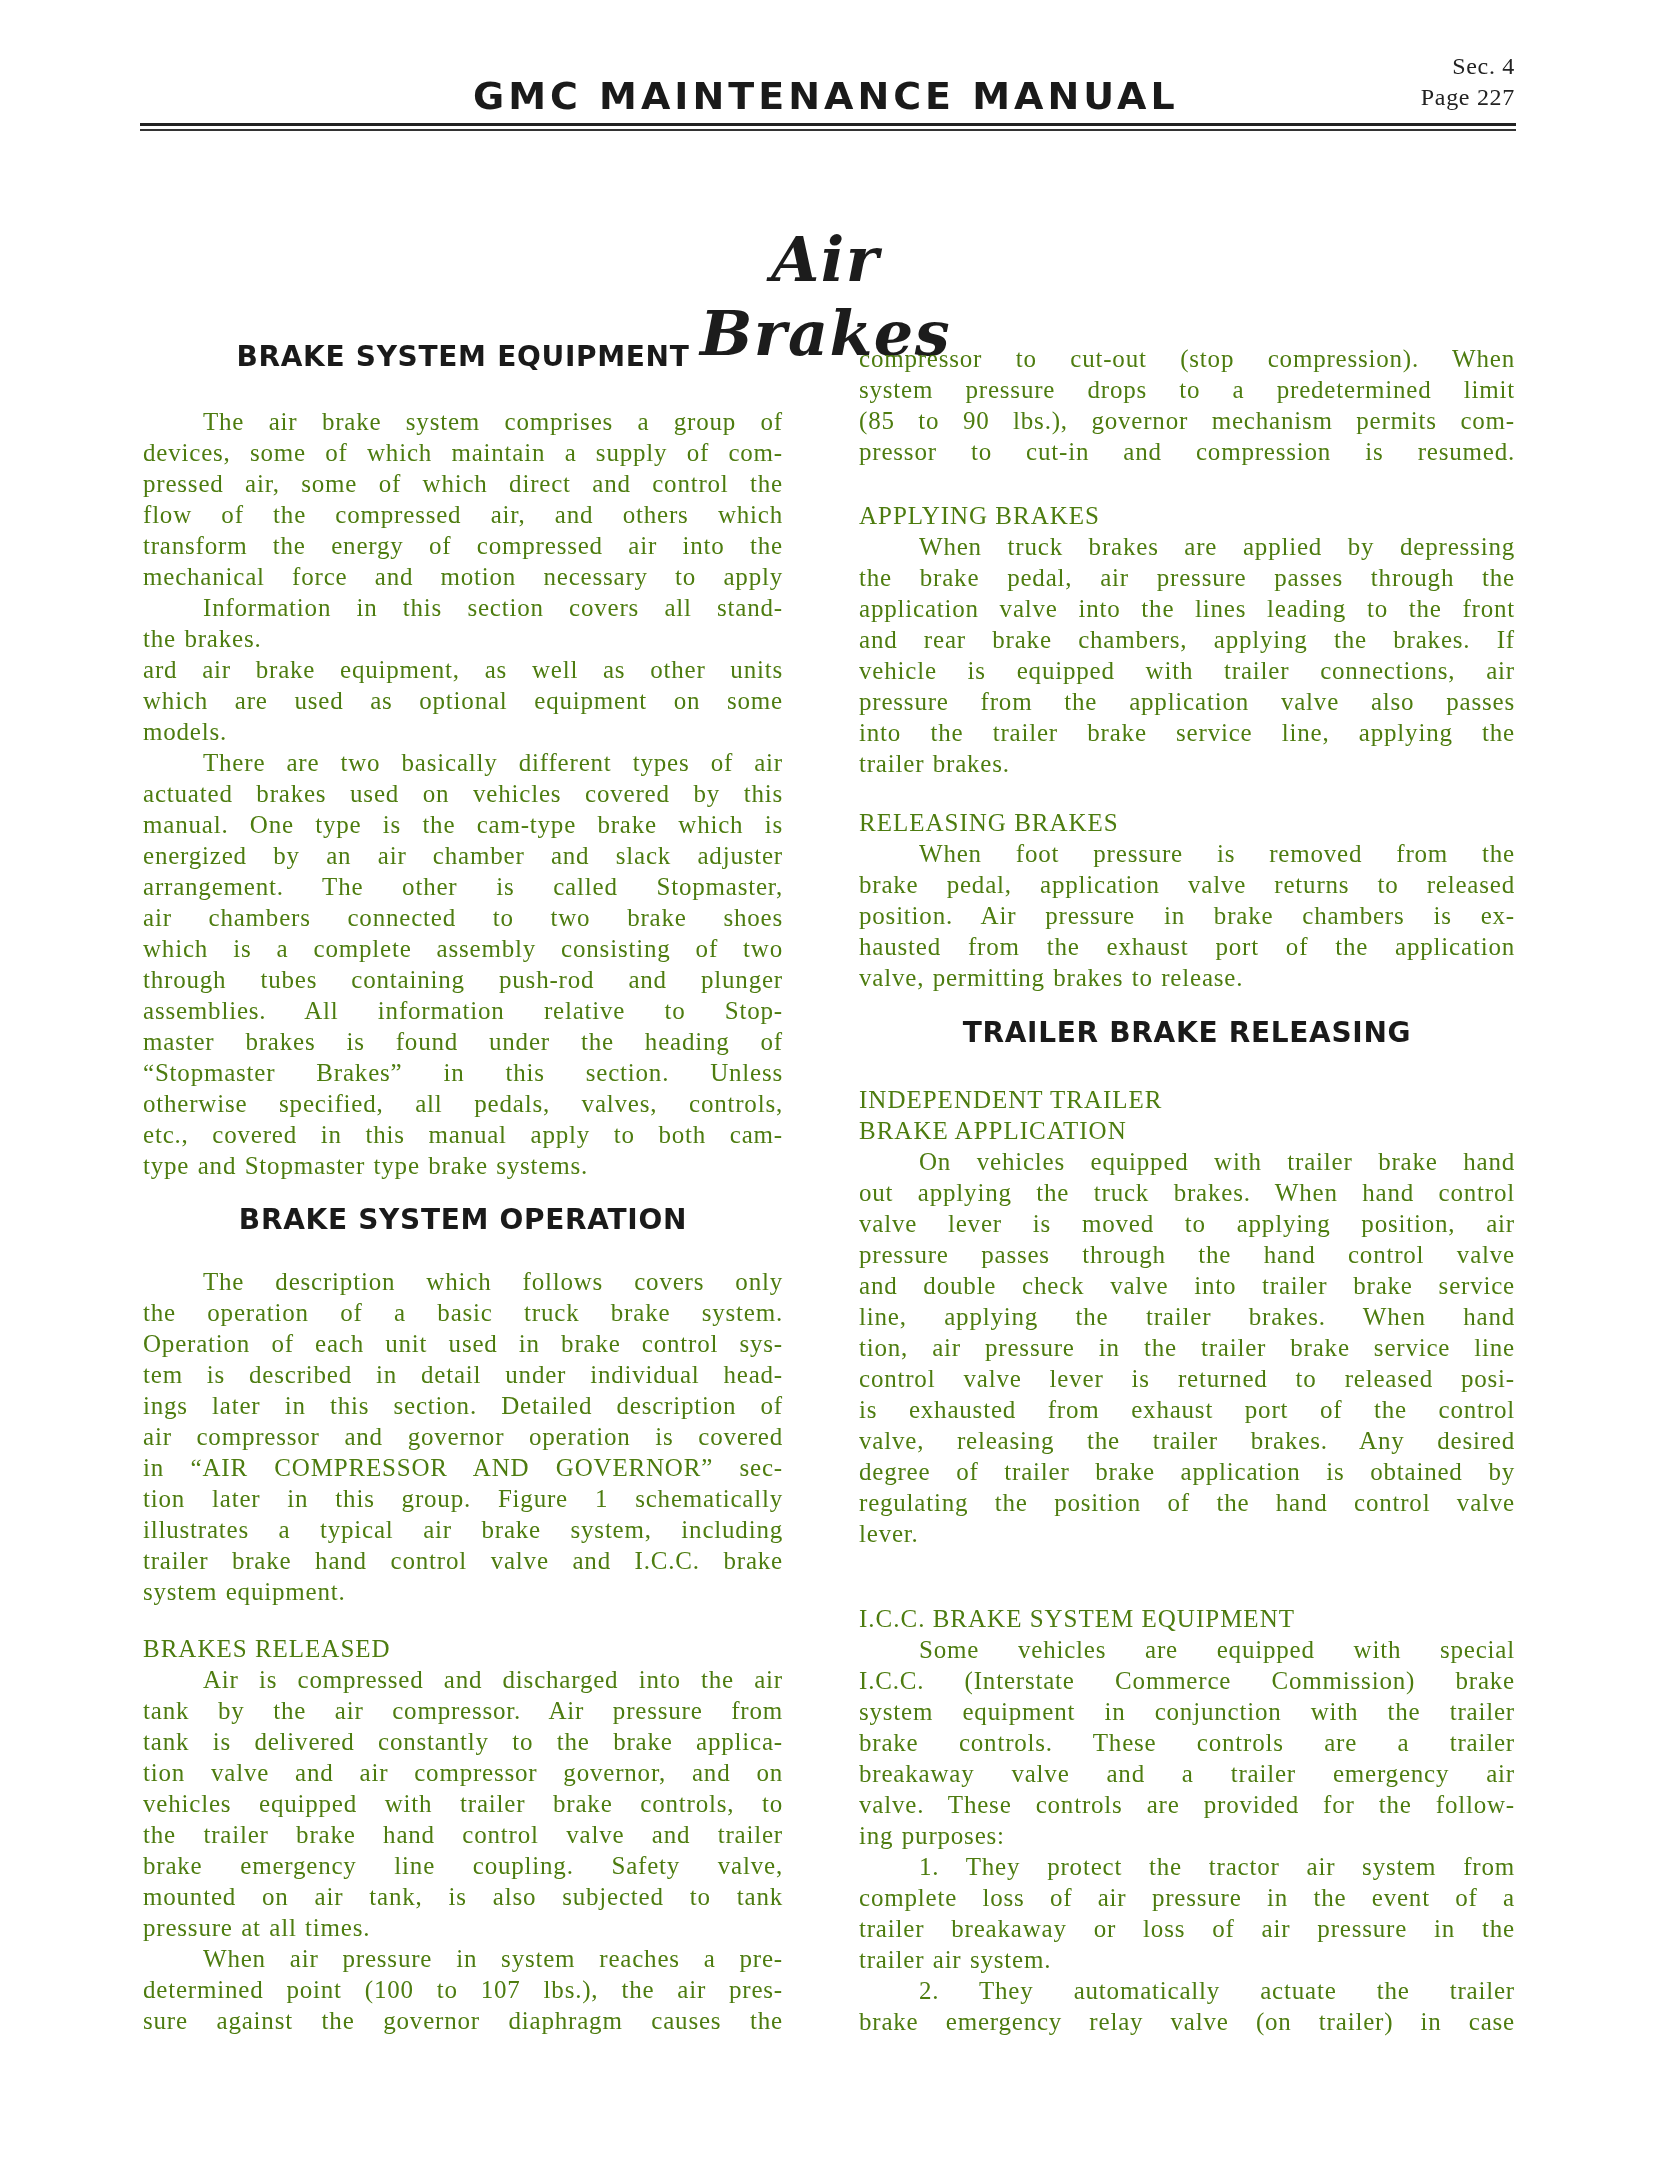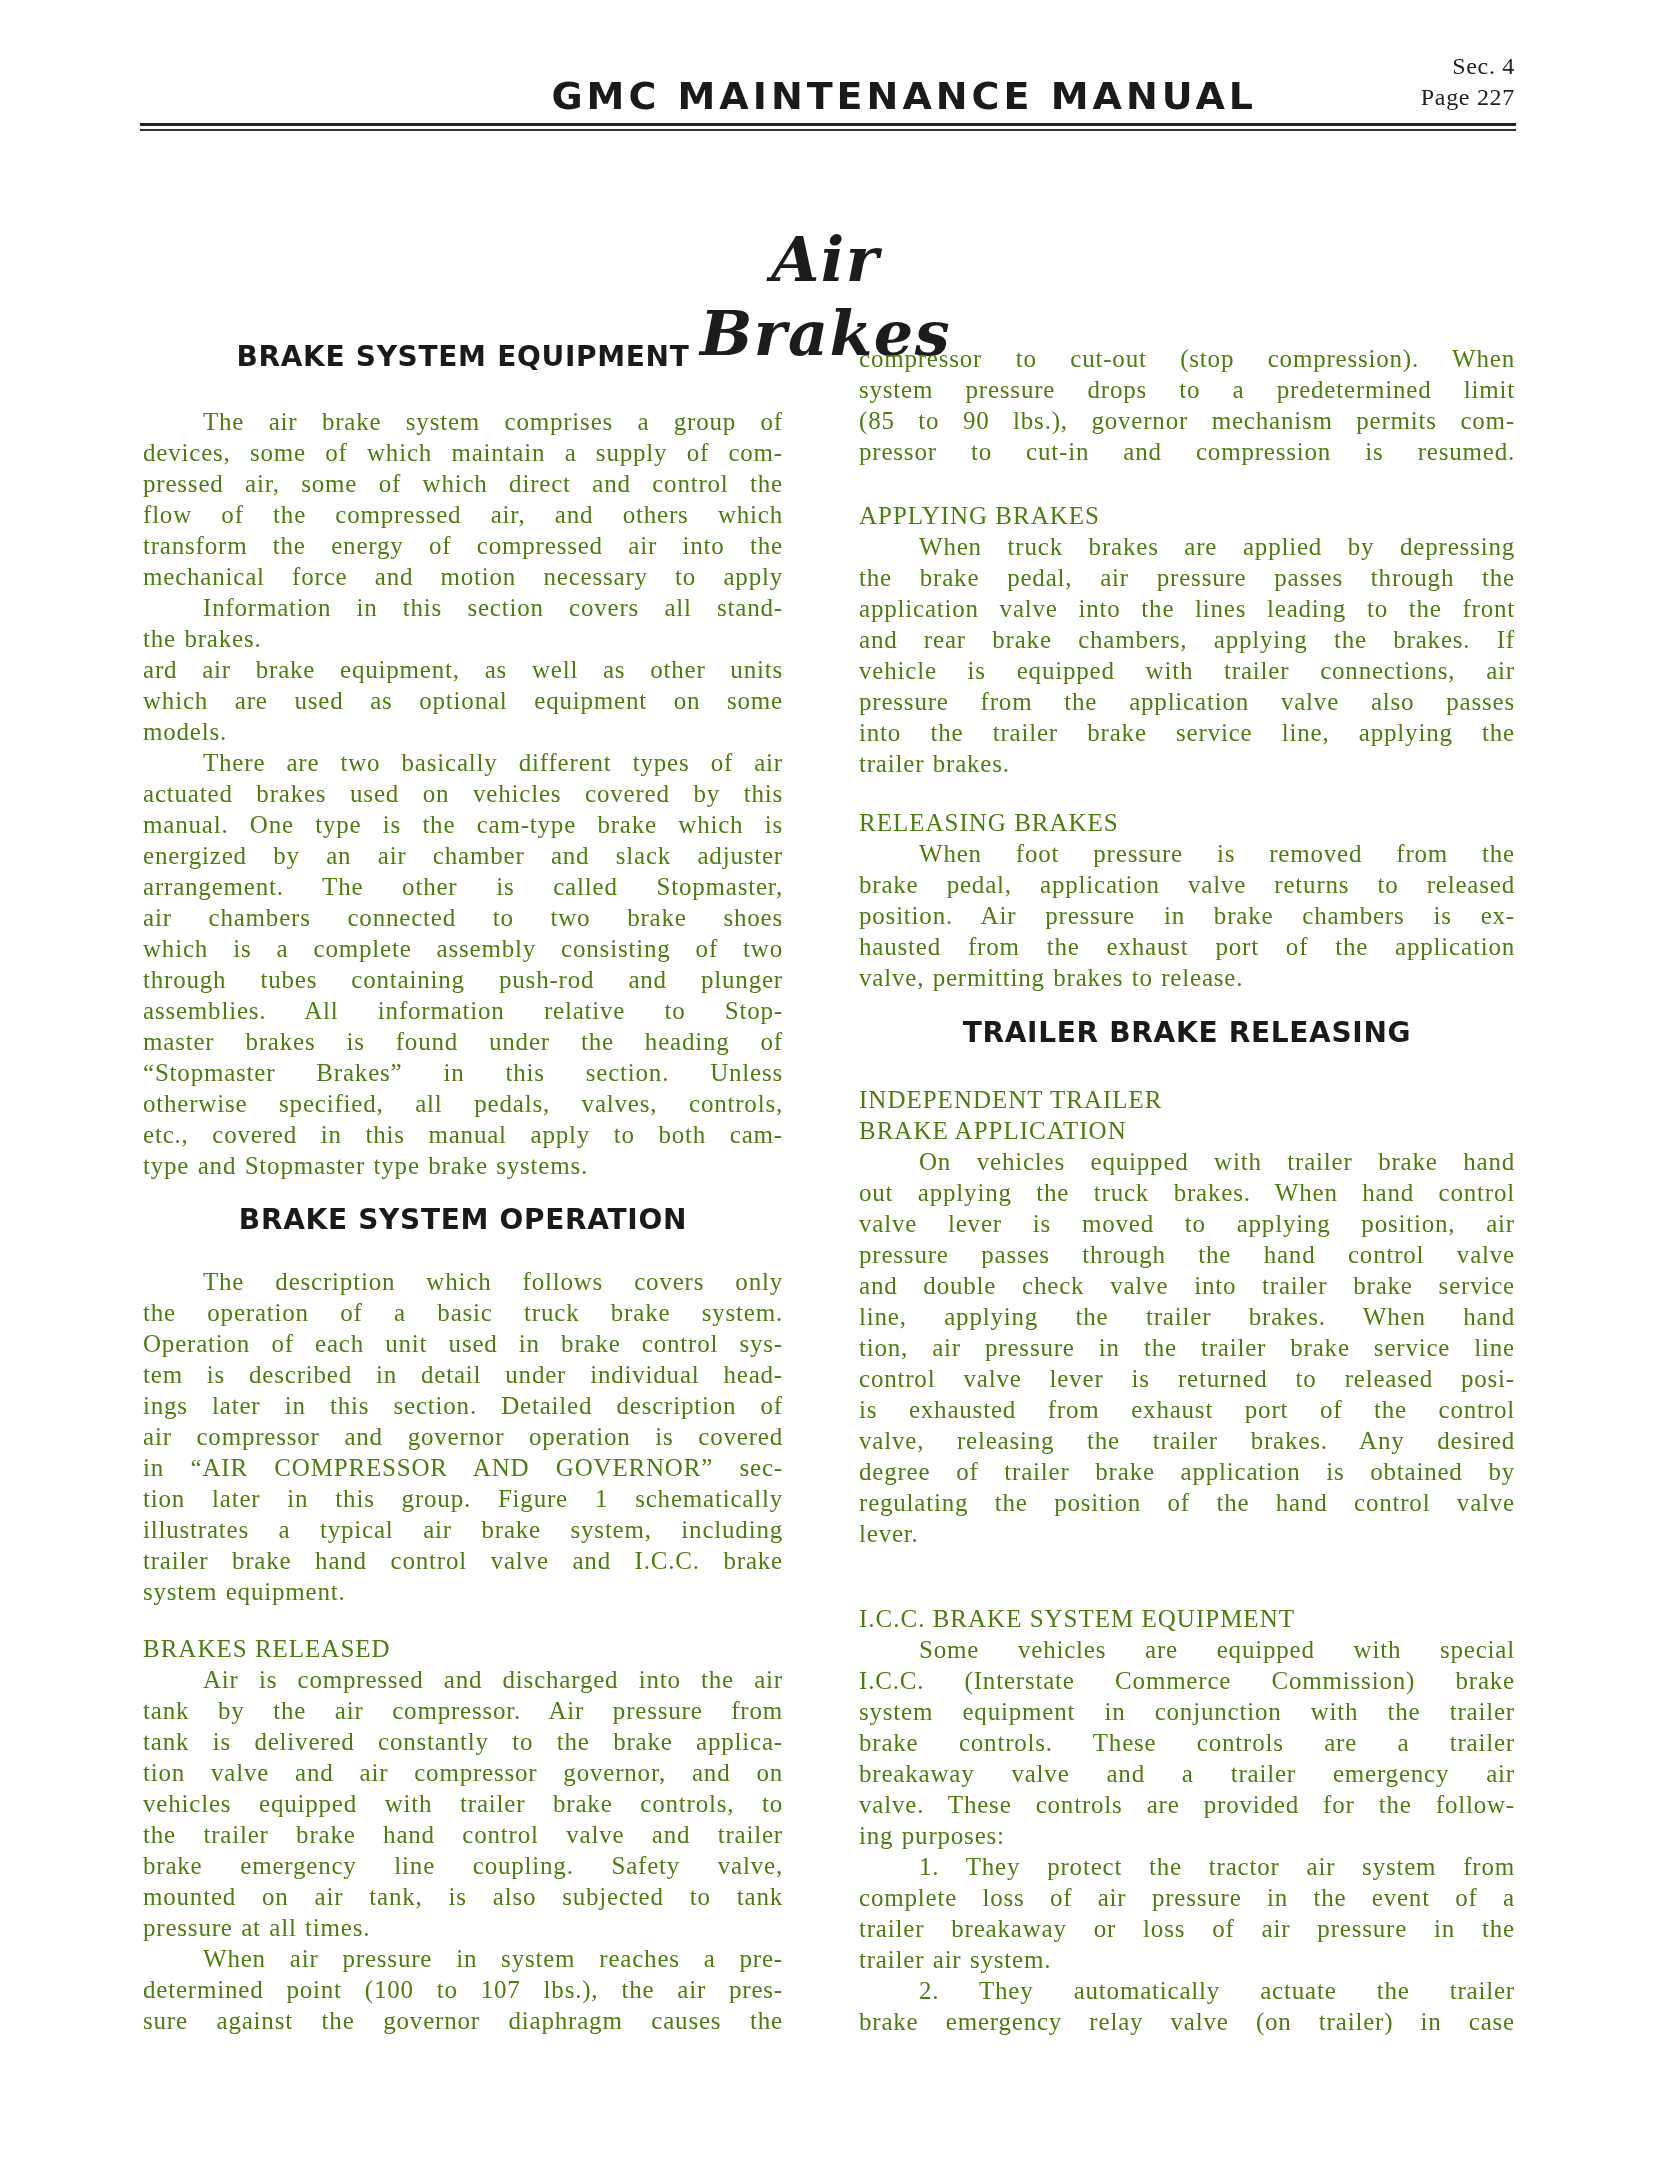--- a/index.html
+++ b/index.html
@@ -1,18 +1,18 @@
 <!DOCTYPE html>
 <html style="font-size:10.8px"><head>
 <meta charset="utf-8">
 <style>
   html, body { margin:0; padding:0; background:#ffffff; }
   body { width:1677px; height:2183px; position:relative; overflow:hidden; color:#1e1e1e; }
   .abs { position:absolute; }
-  .hdr-title { font-family:"DejaVu Sans", sans-serif; font-weight:bold; font-size:38px; letter-spacing:4px; left:473px; top:73px; width:784px; text-align:right; line-height:47px; color:#1a1a1a; }
+  .hdr-title { font-family:"DejaVu Sans", sans-serif; font-weight:bold; font-size:38px; letter-spacing:4px; left:473px; top:73px; width:784px; text-align:left; line-height:47px; color:#1a1a1a; }
   .hdr-sec { font-family:"Liberation Serif", serif; font-size:24px; right:162px; top:51px; line-height:31px; text-align:right; letter-spacing:0.7px; color:#222; }
   .rule-thick { left:140px; width:1376px; top:123px; height:3.4px; background:#222; }
   .rule-thin { left:140px; width:1376px; top:129px; height:2px; background:#333; }
   .script-title { font-family:"DejaVu Serif", serif; font-style:italic; font-weight:bold; font-size:62px; left:663px; top:223px; width:325px; text-align:center; line-height:74px; color:#1c1c1c; letter-spacing:1.4px; }
   .sec-heading { font-family:"DejaVu Sans", sans-serif; font-weight:bold; font-size:28px; line-height:35px; text-align:center; color:#1a1a1a; letter-spacing:0.7px; }
   .col { font-family:"Liberation Serif", serif; font-size:25px; color:#4d7c0f; }
   .line { display:block; height:31px; line-height:31px; white-space:nowrap; text-align:justify; text-align-last:justify; letter-spacing:0.8px; word-spacing:1.4px; }
   .line.last { text-align-last:left; }
   .line.ind { padding-left:60px; }
   .sub { display:block; height:31px; line-height:31px; white-space:nowrap; letter-spacing:1px; }

